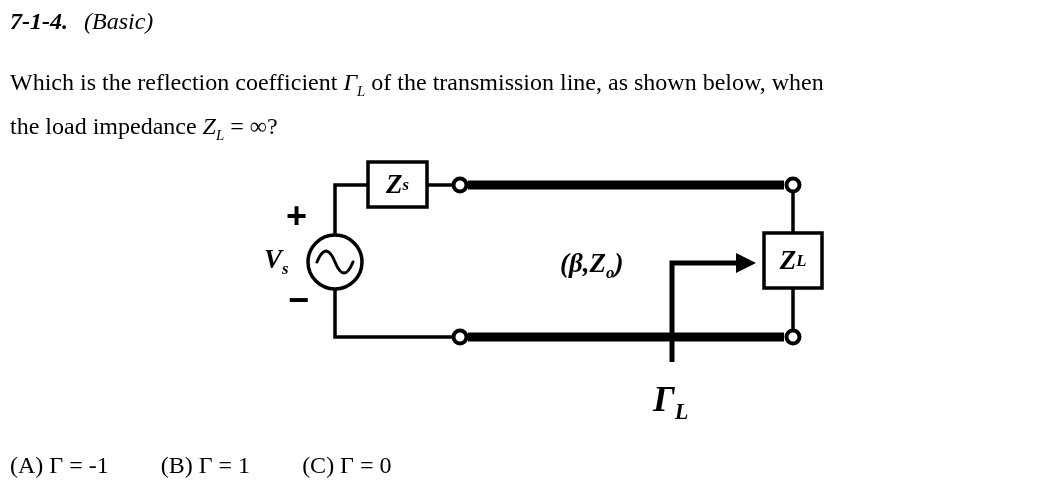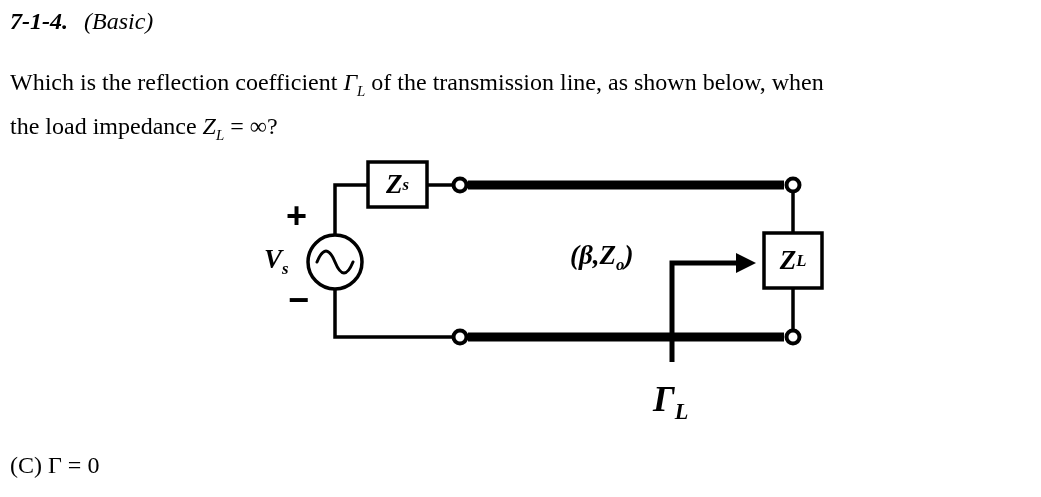--- a/index.html
+++ b/index.html
@@ -114,25 +114,27 @@
 
   <div class="sign" style="left:36px; top:58px;">+</div>
   <div class="lbl" style="left:14px; top:104px;"><span>V</span><sub>s</sub></div>
   <div class="sign" style="left:38px; top:142px;">−</div>
 
   <div class="lbl boxlbl" style="left:118px; top:22px; width:59px; height:45px;">
       <span>Z</span>
       <sub>s</sub>
     </div>
 
-  <div class="lbl" style="left:310px; top:100px;margin-left:10px;"><span>(β,Z</span><sub>o</sub><span>)</span></div>
+  <div class="lbl" style="left:310px; top:108px;"><span>(β,Z</span><sub>o</sub><span>)</span></div>
 
   <div class="lbl boxlbl" style="left:514px; top:93px; width:58px; height:55px;">
       <span>Z</span>
       <sub>L</sub>
     </div>
 
   <div class="lbl" style="left:403px; top:238px; font-size:36px;"><span>Γ</span><sub>L</sub></div>
 </div>
 
 <div class="answers">
+  <span>(A) Γ = -1</span>
+  <span>(B) Γ = 1</span>
   <span>(C) Γ = 0</span>
 </div>
 
 </body></html>

